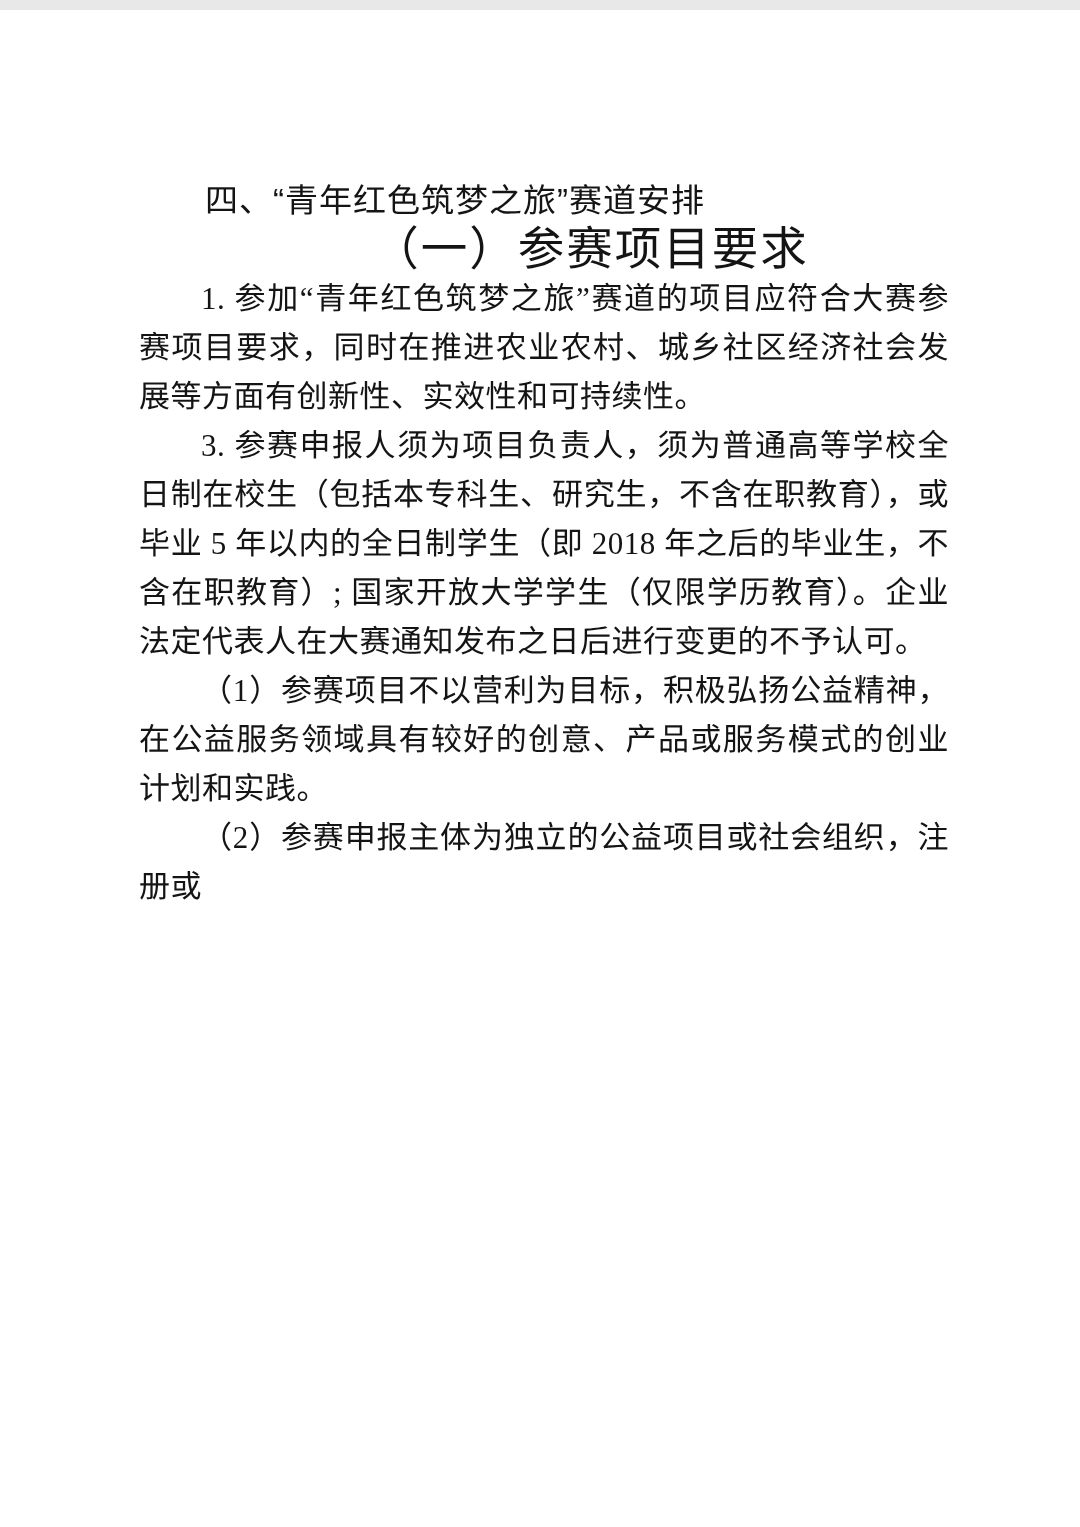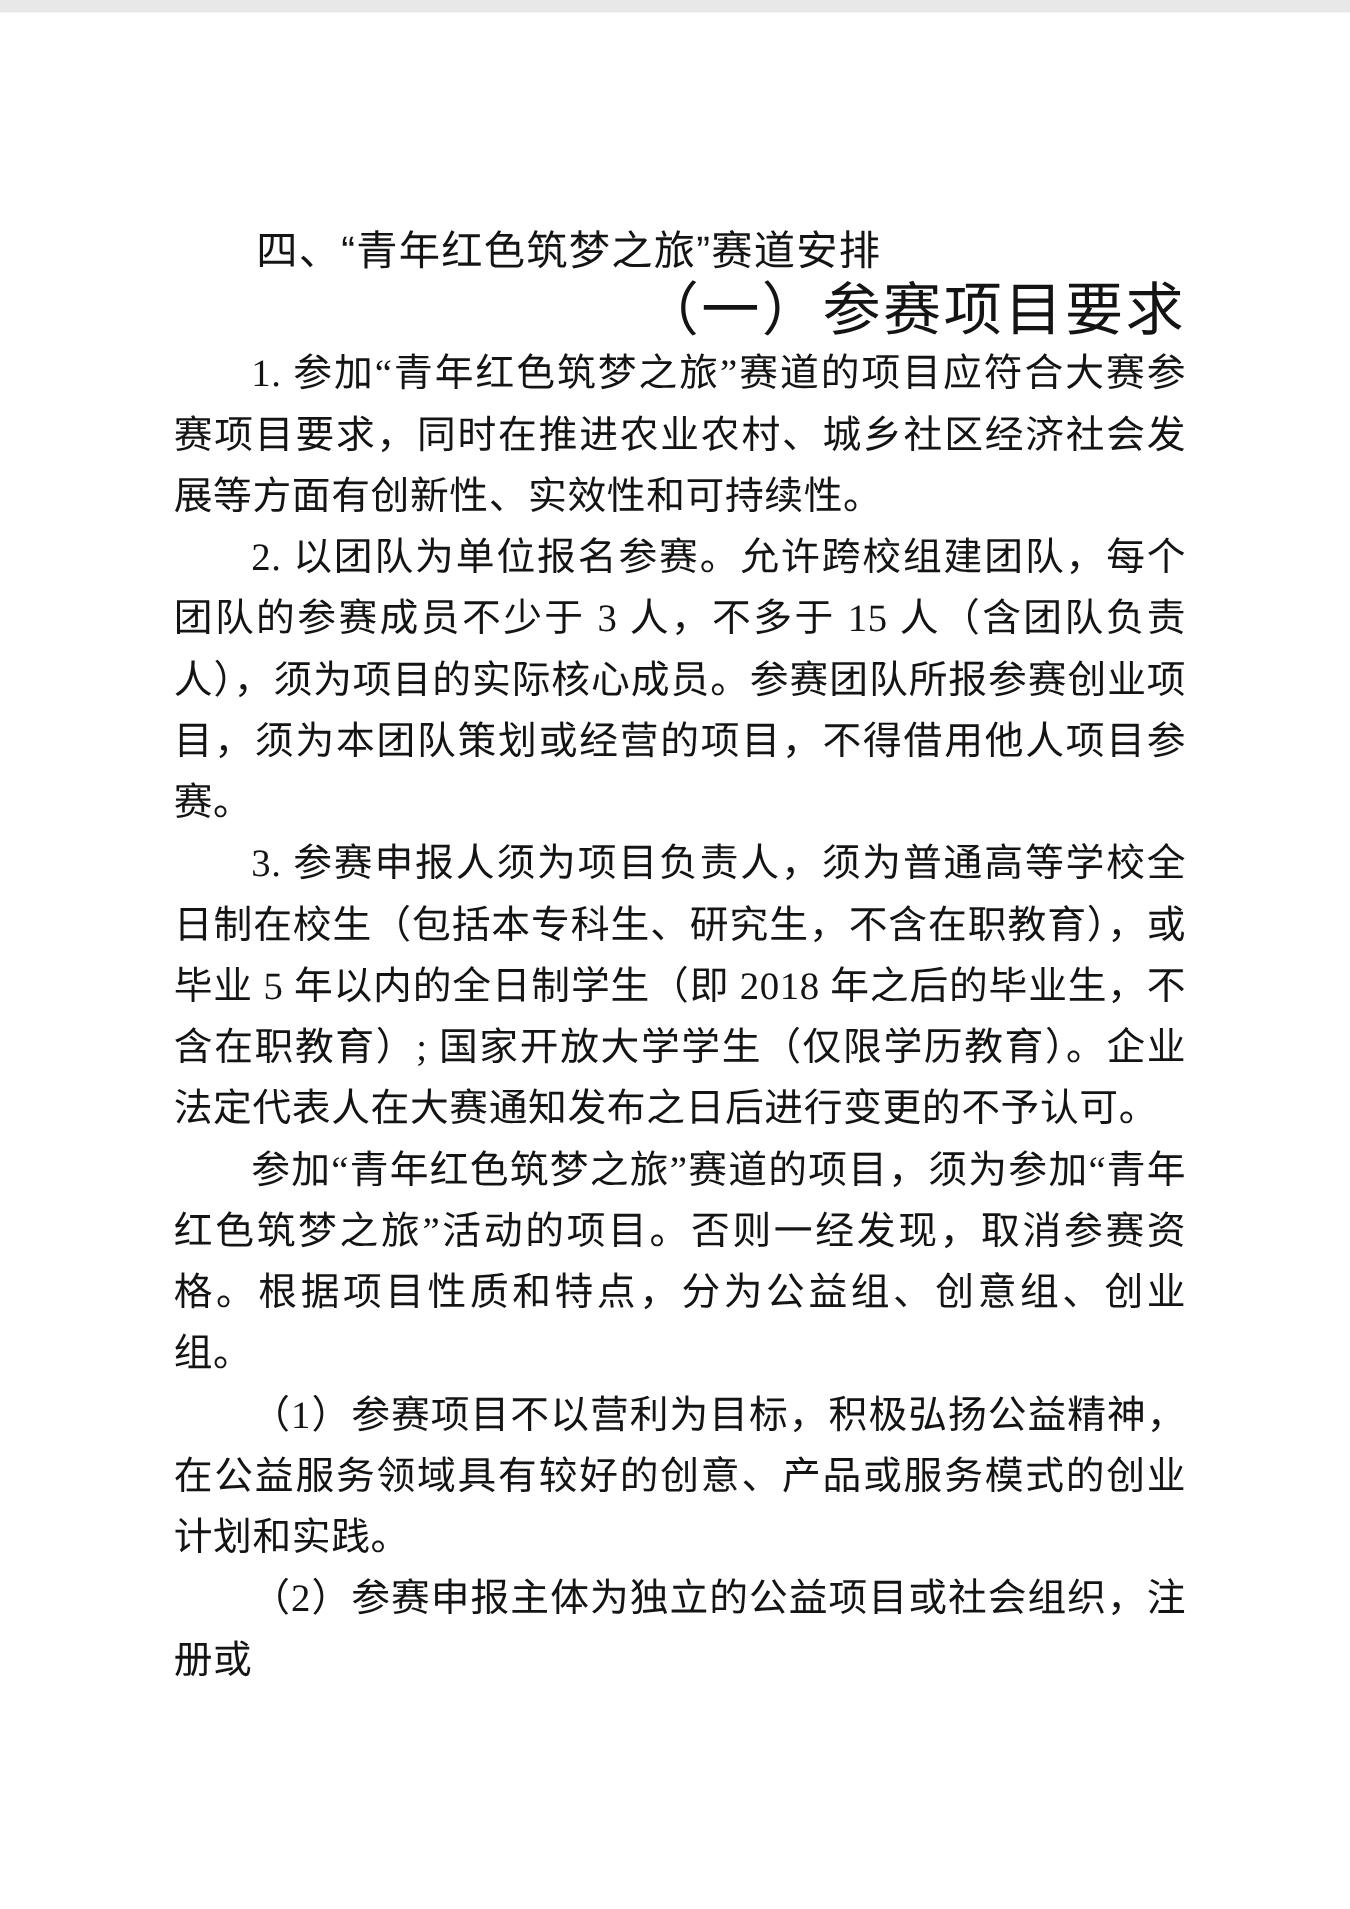--- a/index.html
+++ b/index.html
@@ -36,45 +36,43 @@
   .doc-title {
     font-family: "Liberation Sans", "DejaVu Sans", sans-serif;
     font-size: 33px;
     font-weight: 700;
     letter-spacing: 1px;
     text-align: left;
   }
   .sub-heading {
     font-weight: 700;
     letter-spacing: 2px;
-    text-align: right;
+    text-align: center;
   }
   .body-para {
     letter-spacing: 0.5px;
   }
 </style>
 </head>
 <body>
 
 <div class="page">
   <div class="content">
 
     <h1 class="doc-title">四、“青年红色筑梦之旅”赛道安排</h1>
 
 
     <h2 class="sub-heading">（一）参赛项目要求</h2>
 
     <p class="body-para">1. 参加“青年红色筑梦之旅”赛道的项目应符合大赛参赛项目要求，同时在推进农业农村、城乡社区经济社会发展等方面有创新性、实效性和可持续性。</p>
 
-    <p class="body-para">2. 以团队为单位报名参赛。允许跨校组建团队，每个团队的参赛成员不少于 3 人，不多于 15 人（含团队负责人），须为项目的实际核心成员。参赛团队所报参赛创业项目，须为本团队策划或经营的项目，不得借用他人项目参赛。</p>
 
     <p class="body-para">3. 参赛申报人须为项目负责人，须为普通高等学校全日制在校生（包括本专科生、研究生，不含在职教育），或毕业 5 年以内的全日制学生（即 2018 年之后的毕业生，不含在职教育）; 国家开放大学学生（仅限学历教育）。企业法定代表人在大赛通知发布之日后进行变更的不予认可。</p>
 
 
-    <p class="body-para">参加“青年红色筑梦之旅”赛道的项目，须为参加“青年红色筑梦之旅”活动的项目。否则一经发现，取消参赛资格。根据项目性质和特点，分为公益组、创意组、创业组。</p>
 
 
     <p class="body-para">（1）参赛项目不以营利为目标，积极弘扬公益精神，在公益服务领域具有较好的创意、产品或服务模式的创业计划和实践。</p>
 
     <p class="body-para">（2）参赛申报主体为独立的公益项目或社会组织，注册或</p>
 
   </div>
 </div>
 
 </body></html>

